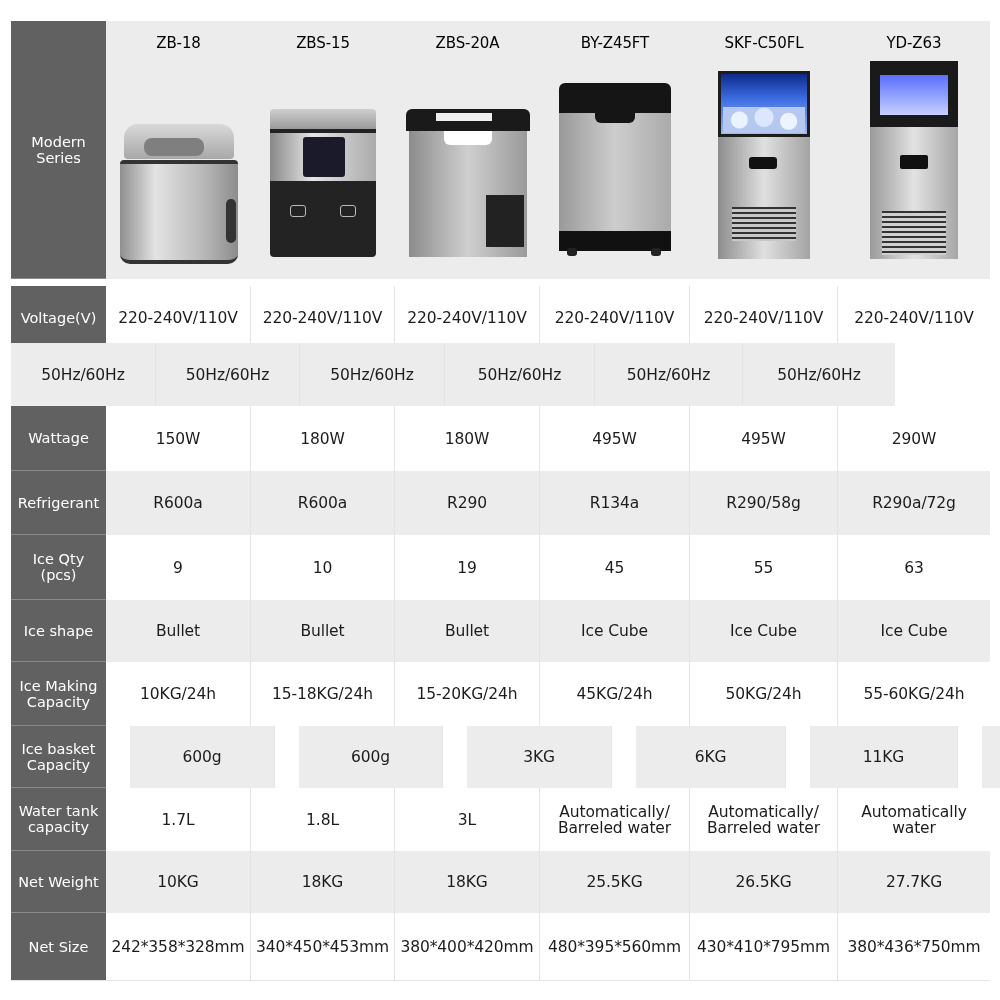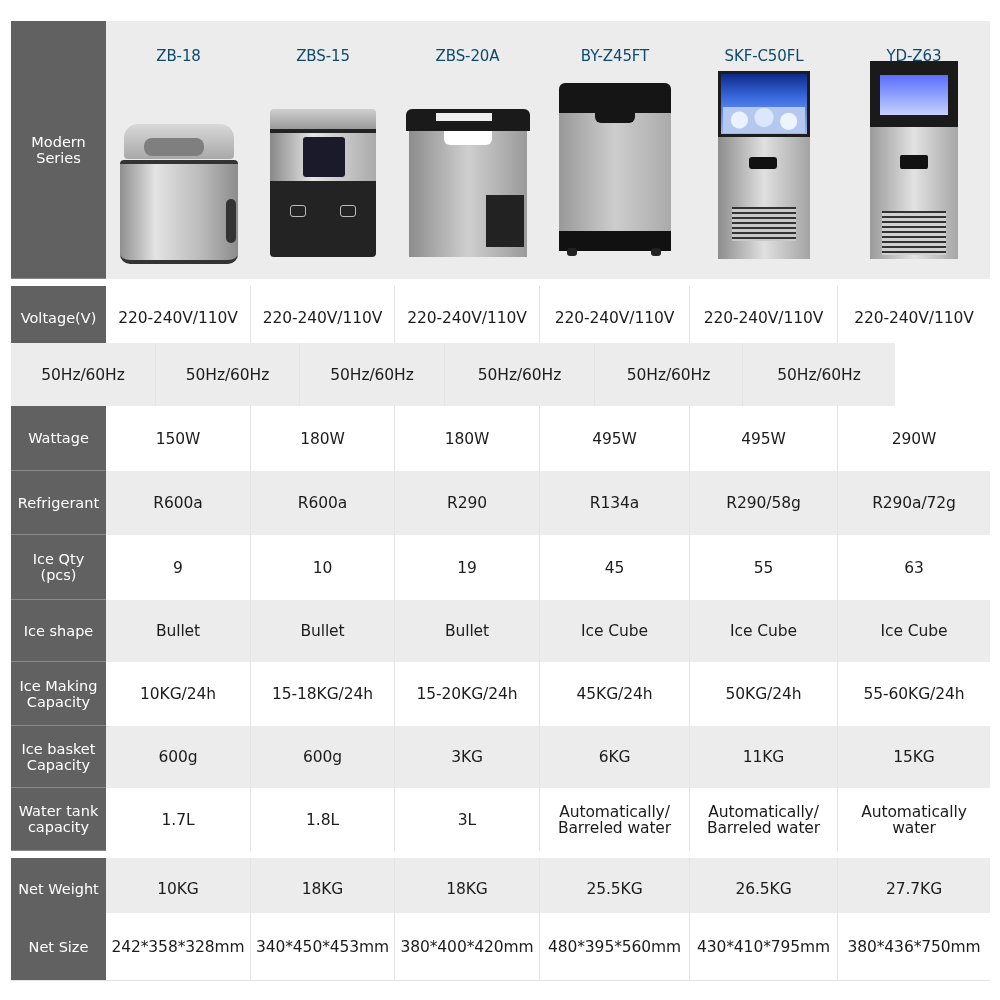--- a/index.html
+++ b/index.html
@@ -6,21 +6,21 @@
   body{width:1000px;height:1000px;position:relative;overflow:hidden;font-family:"DejaVu Sans","Liberation Sans",sans-serif;}
   .table{position:absolute;left:11px;top:21px;width:979px;height:959px;}
   .row{position:absolute;left:0;width:979px;display:flex;}
   .label{width:95px;flex:none;background:#616161;color:#ffffff;font-size:14.5px;line-height:16px;display:flex;align-items:center;justify-content:center;text-align:center;border-bottom:1px solid #8a8a8a;box-sizing:border-box;white-space:pre-line;}
   .cell{flex:none;display:flex;align-items:center;justify-content:center;text-align:center;color:#1c1c1c;font-size:15.5px;line-height:16px;border-right:1px solid #e4e4e4;box-sizing:border-box;white-space:pre-line;letter-spacing:-0.1px;}
   .cell:last-child{border-right:none;}
   .row.white .cell{background:#ffffff;}
   .row.grey .cell{background:#ececec;}
   .w0{width:145px}.w1{width:144px}.w2{width:145px}.w3{width:150px}.w4{width:148px}.w5{width:152px}
   .head .cell{flex-direction:column;justify-content:flex-start;background:#ececec;border-right:none;position:relative;}
-  .model{margin-top:27px;font-size:15px;color:#0c4a6e;}
+  .model{margin-top:14px;font-size:15px;color:#000000;}
   .img{position:absolute;bottom:20px;left:50%;transform:translateX(-50%);}
   
   .m1{width:118px;height:135px;}
   .m1 .lid{position:absolute;top:0;left:4px;width:110px;height:35px;border-radius:14px 14px 4px 4px;background:linear-gradient(#d9d9d9,#a8a8a8);}
   .m1 .win{position:absolute;top:14px;left:24px;width:60px;height:18px;border-radius:8px;background:#7f7f7f;}
   .m1 .body{position:absolute;top:36px;left:0;width:118px;height:96px;border-radius:4px 4px 10px 10px;background:linear-gradient(90deg,#8f8f8f,#e3e3e3 30%,#b9b9b9 70%,#8c8c8c);border-top:4px solid #333;border-bottom:4px solid #333;}
   .m1 .vent{position:absolute;top:75px;right:2px;width:10px;height:44px;border-radius:6px;background:#333;}
   
   .m2{width:106px;height:150px;}
   .m2 .top{position:absolute;top:0;left:0;width:106px;height:20px;border-radius:4px 4px 0 0;background:linear-gradient(#cfcfcf,#9a9a9a);border-bottom:4px solid #222;}
@@ -157,21 +157,21 @@
     <div class="label">Ice Making
 Capacity</div>
     <div class="cell w0">10KG/24h</div>
     <div class="cell w1">15-18KG/24h</div>
     <div class="cell w2">15-20KG/24h</div>
     <div class="cell w3">45KG/24h</div>
     <div class="cell w4">50KG/24h</div>
     <div class="cell w5">55-60KG/24h</div>
   </div>
 
-  <div class="row grey" style="top:705px;height:62px;">
+  <div class="row grey" style="top:705px;height:62px;gap:24px;">
     <div class="label">Ice basket
 Capacity</div>
     <div class="cell w0">600g</div>
     <div class="cell w1">600g</div>
     <div class="cell w2">3KG</div>
     <div class="cell w3">6KG</div>
     <div class="cell w4">11KG</div>
     <div class="cell w5">15KG</div>
   </div>
 
@@ -182,21 +182,21 @@
     <div class="cell w1">1.8L</div>
     <div class="cell w2">3L</div>
     <div class="cell w3">Automatically/
 Barreled water</div>
     <div class="cell w4">Automatically/
 Barreled water</div>
     <div class="cell w5">Automatically
 water</div>
   </div>
 
-  <div class="row grey" style="top:830px;height:62px;margin-top:7px;">
+  <div class="row grey" style="top:830px;height:62px;">
     <div class="label">Net Weight</div>
     <div class="cell w0">10KG</div>
     <div class="cell w1">18KG</div>
     <div class="cell w2">18KG</div>
     <div class="cell w3">25.5KG</div>
     <div class="cell w4">26.5KG</div>
     <div class="cell w5">27.7KG</div>
   </div>
 
   <div class="row white" style="top:892px;height:67px;border-bottom:1px solid #e4e4e4;">

